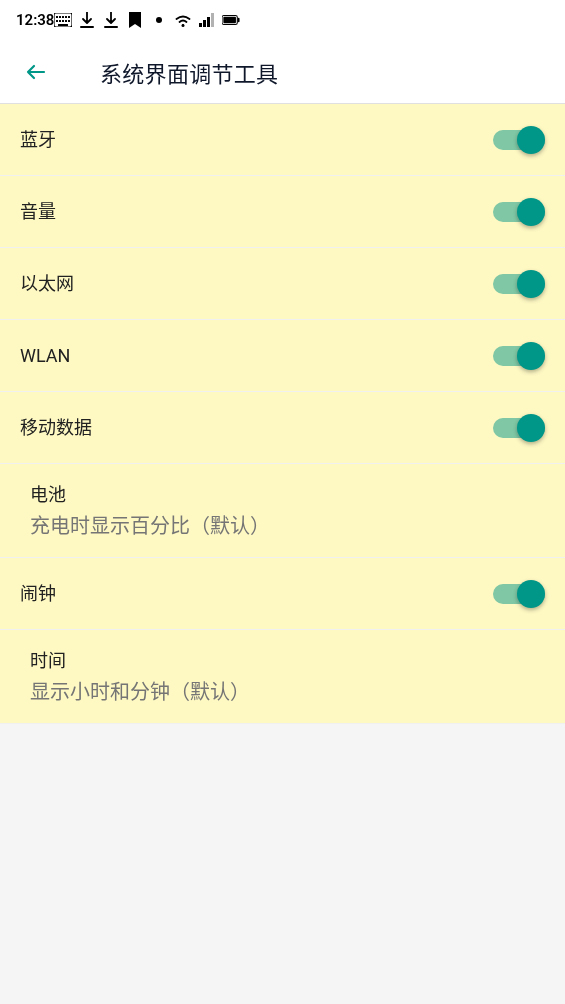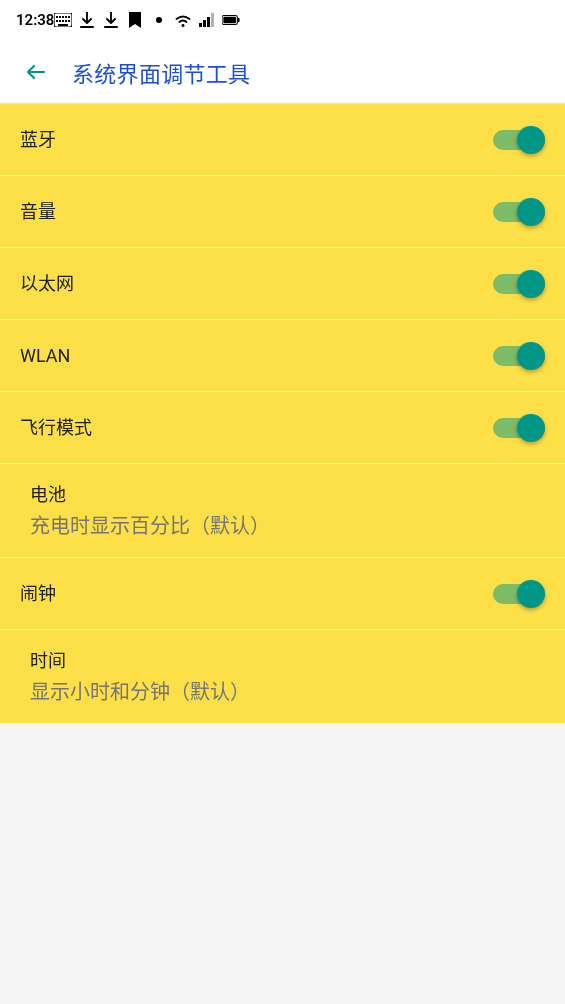--- a/index.html
+++ b/index.html
@@ -64,28 +64,29 @@
       height: 40px;
       display: flex;
       align-items: center;
       justify-content: center;
       cursor: pointer;
       border-radius: 50%;
     }
 
     .app-bar-title {
       font-size: 22px;
-      color: #1d4ed8;
+      color: #0f172a;
       font-weight: 400;
       letter-spacing: 0.3px;
+      margin-left: 28px;
     }
 
     
     .content {
-      background: #fde047;
+      background: #fef9c3;
       margin-top: 0;
     }
 
     
     .setting-item {
       display: flex;
       align-items: center;
       justify-content: space-between;
       padding: 20px 20px 20px 20px;
       min-height: 72px;
@@ -278,21 +279,21 @@
         <div class="setting-item-title">WLAN</div>
 
       </div>
       <div class="toggle-switch">
         <div class="toggle-track on"></div>
         <div class="toggle-thumb on"></div>
       </div>
     </div>
     <div class="setting-item">
       <div class="setting-item-text">
-        <div class="setting-item-title">飞行模式</div>
+        <div class="setting-item-title">移动数据</div>
 
       </div>
       <div class="toggle-switch">
         <div class="toggle-track on"></div>
         <div class="toggle-thumb on"></div>
       </div>
     </div>
     <div class="setting-item-no-toggle">
       <div class="setting-item-title">电池</div>
       <div class="setting-item-subtitle">充电时显示百分比（默认）</div>

